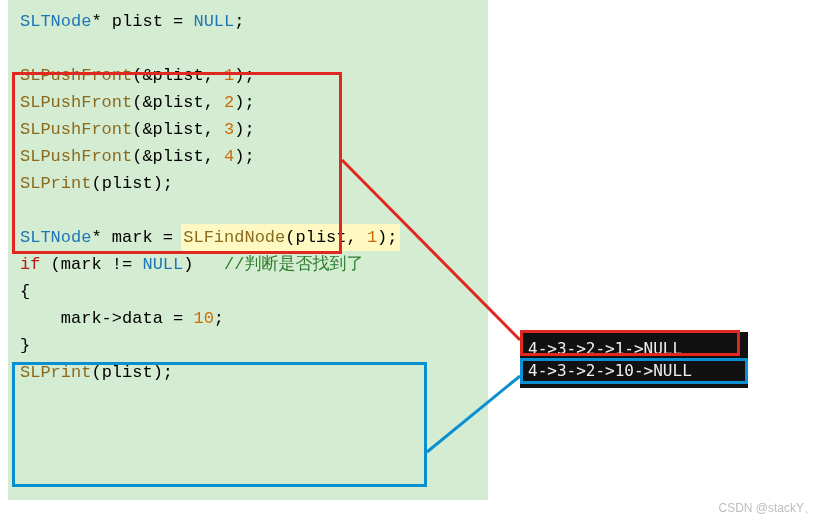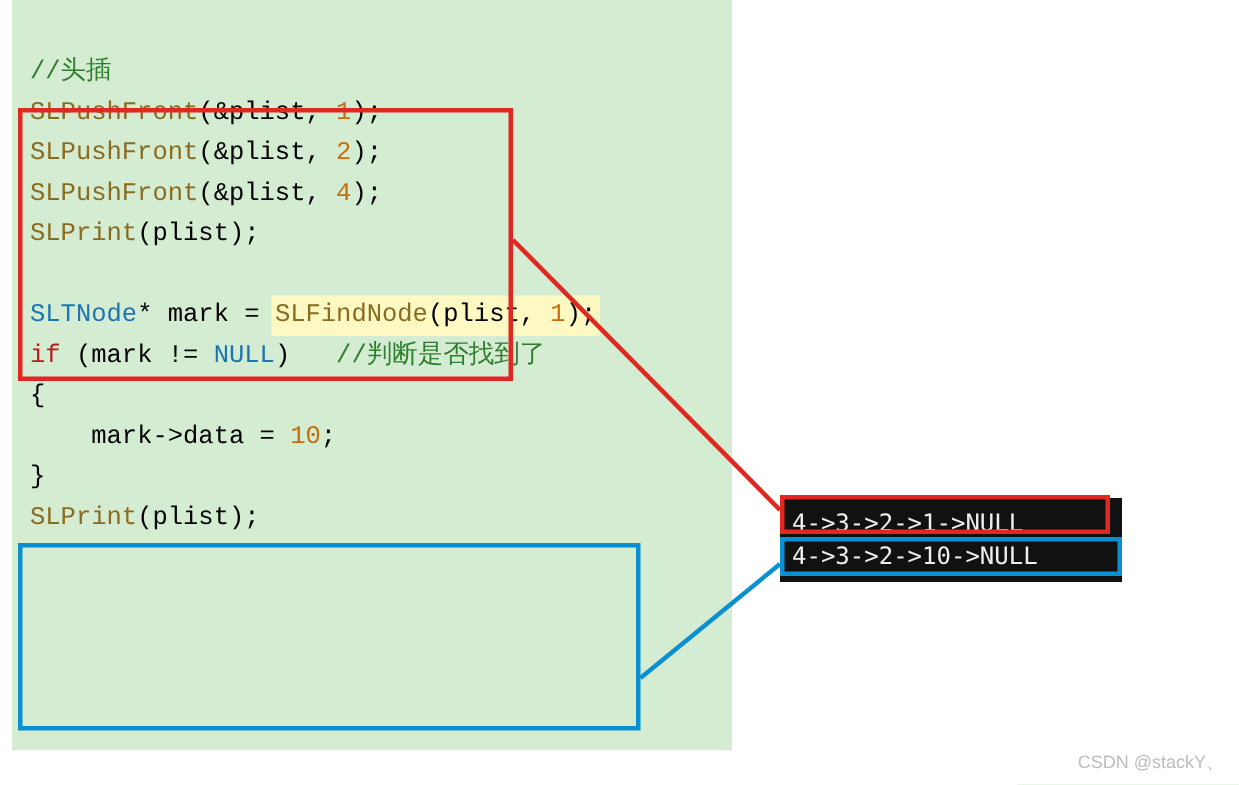--- a/index.html
+++ b/index.html
@@ -94,24 +94,25 @@
     bottom: 6px;
     font-family: Arial, sans-serif;
     font-size: 12px;
     color: #bdbdbd;
   }
 </style>
 </head>
 <body>
 
 <div class="code-area">
+  <div class="code-line"><span class="t-type">SLTNode</span><span class="t-punc">* </span><span class="t-var">plist</span><span class="t-punc"> = </span><span class="t-null">NULL</span><span class="t-punc">;</span></div>
   <div class="code-line">&nbsp;</div>
-  <div class="code-line"><span class="t-comm">//头插</span></div>
   <div class="code-line"><span class="t-func">SLPushFront</span><span class="t-punc">(</span><span class="t-var">&amp;plist</span><span class="t-punc">, </span><span class="t-num">1</span><span class="t-punc">);</span></div>
   <div class="code-line"><span class="t-func">SLPushFront</span><span class="t-punc">(</span><span class="t-var">&amp;plist</span><span class="t-punc">, </span><span class="t-num">2</span><span class="t-punc">);</span></div>
+  <div class="code-line"><span class="t-func">SLPushFront</span><span class="t-punc">(</span><span class="t-var">&amp;plist</span><span class="t-punc">, </span><span class="t-num">3</span><span class="t-punc">);</span></div>
   <div class="code-line"><span class="t-func">SLPushFront</span><span class="t-punc">(</span><span class="t-var">&amp;plist</span><span class="t-punc">, </span><span class="t-num">4</span><span class="t-punc">);</span></div>
   <div class="code-line"><span class="t-func">SLPrint</span><span class="t-punc">(</span><span class="t-var">plist</span><span class="t-punc">);</span></div>
   <div class="code-line">&nbsp;</div>
   <div class="code-line"><span class="t-type">SLTNode</span><span class="t-punc">* </span><span class="t-var">mark</span><span class="t-punc"> = </span><span class="highlight-find"><span class="t-func">SLFindNode</span><span class="t-punc">(</span><span class="t-var">plist</span><span class="t-punc">, </span><span class="t-num">1</span><span class="t-punc">);</span></span></div>
   <div class="code-line"><span class="t-kw">if</span><span class="t-punc"> (</span><span class="t-var">mark</span><span class="t-punc"> </span><span class="t-punc">!=</span><span class="t-punc"> </span><span class="t-null">NULL</span><span class="t-punc">)   </span><span class="t-comm">//判断是否找到了</span></div>
   <div class="code-line"><span class="t-punc">{</span></div>
   <div class="code-line"><span class="t-punc">    </span><span class="t-var">mark-&gt;data</span><span class="t-punc"> = </span><span class="t-num">10</span><span class="t-punc">;</span></div>
   <div class="code-line"><span class="t-punc">}</span></div>
   <div class="code-line"><span class="t-func">SLPrint</span><span class="t-punc">(</span><span class="t-var">plist</span><span class="t-punc">);</span></div>
 </div>

